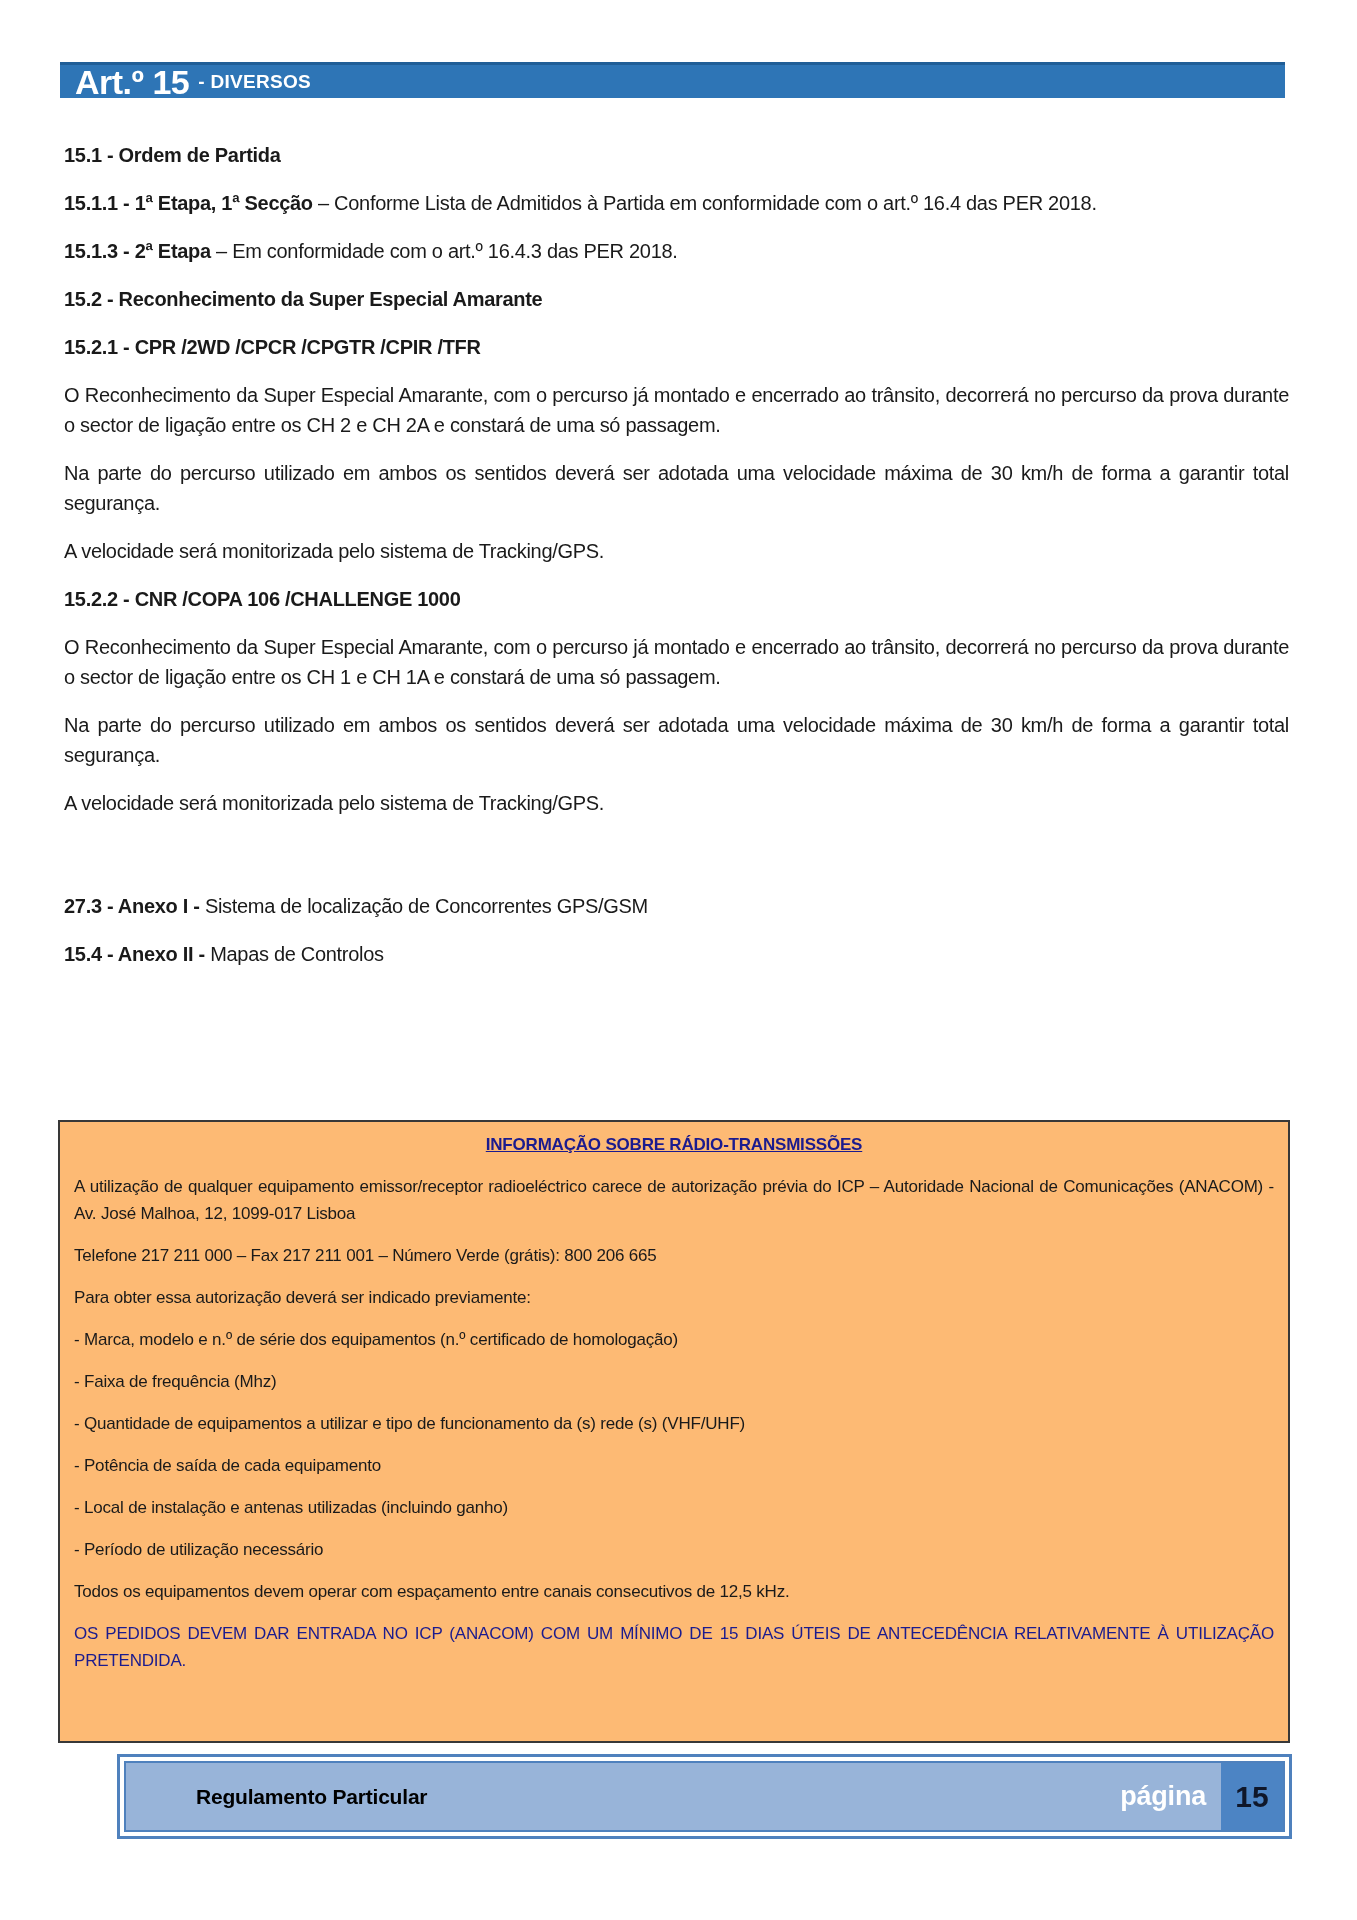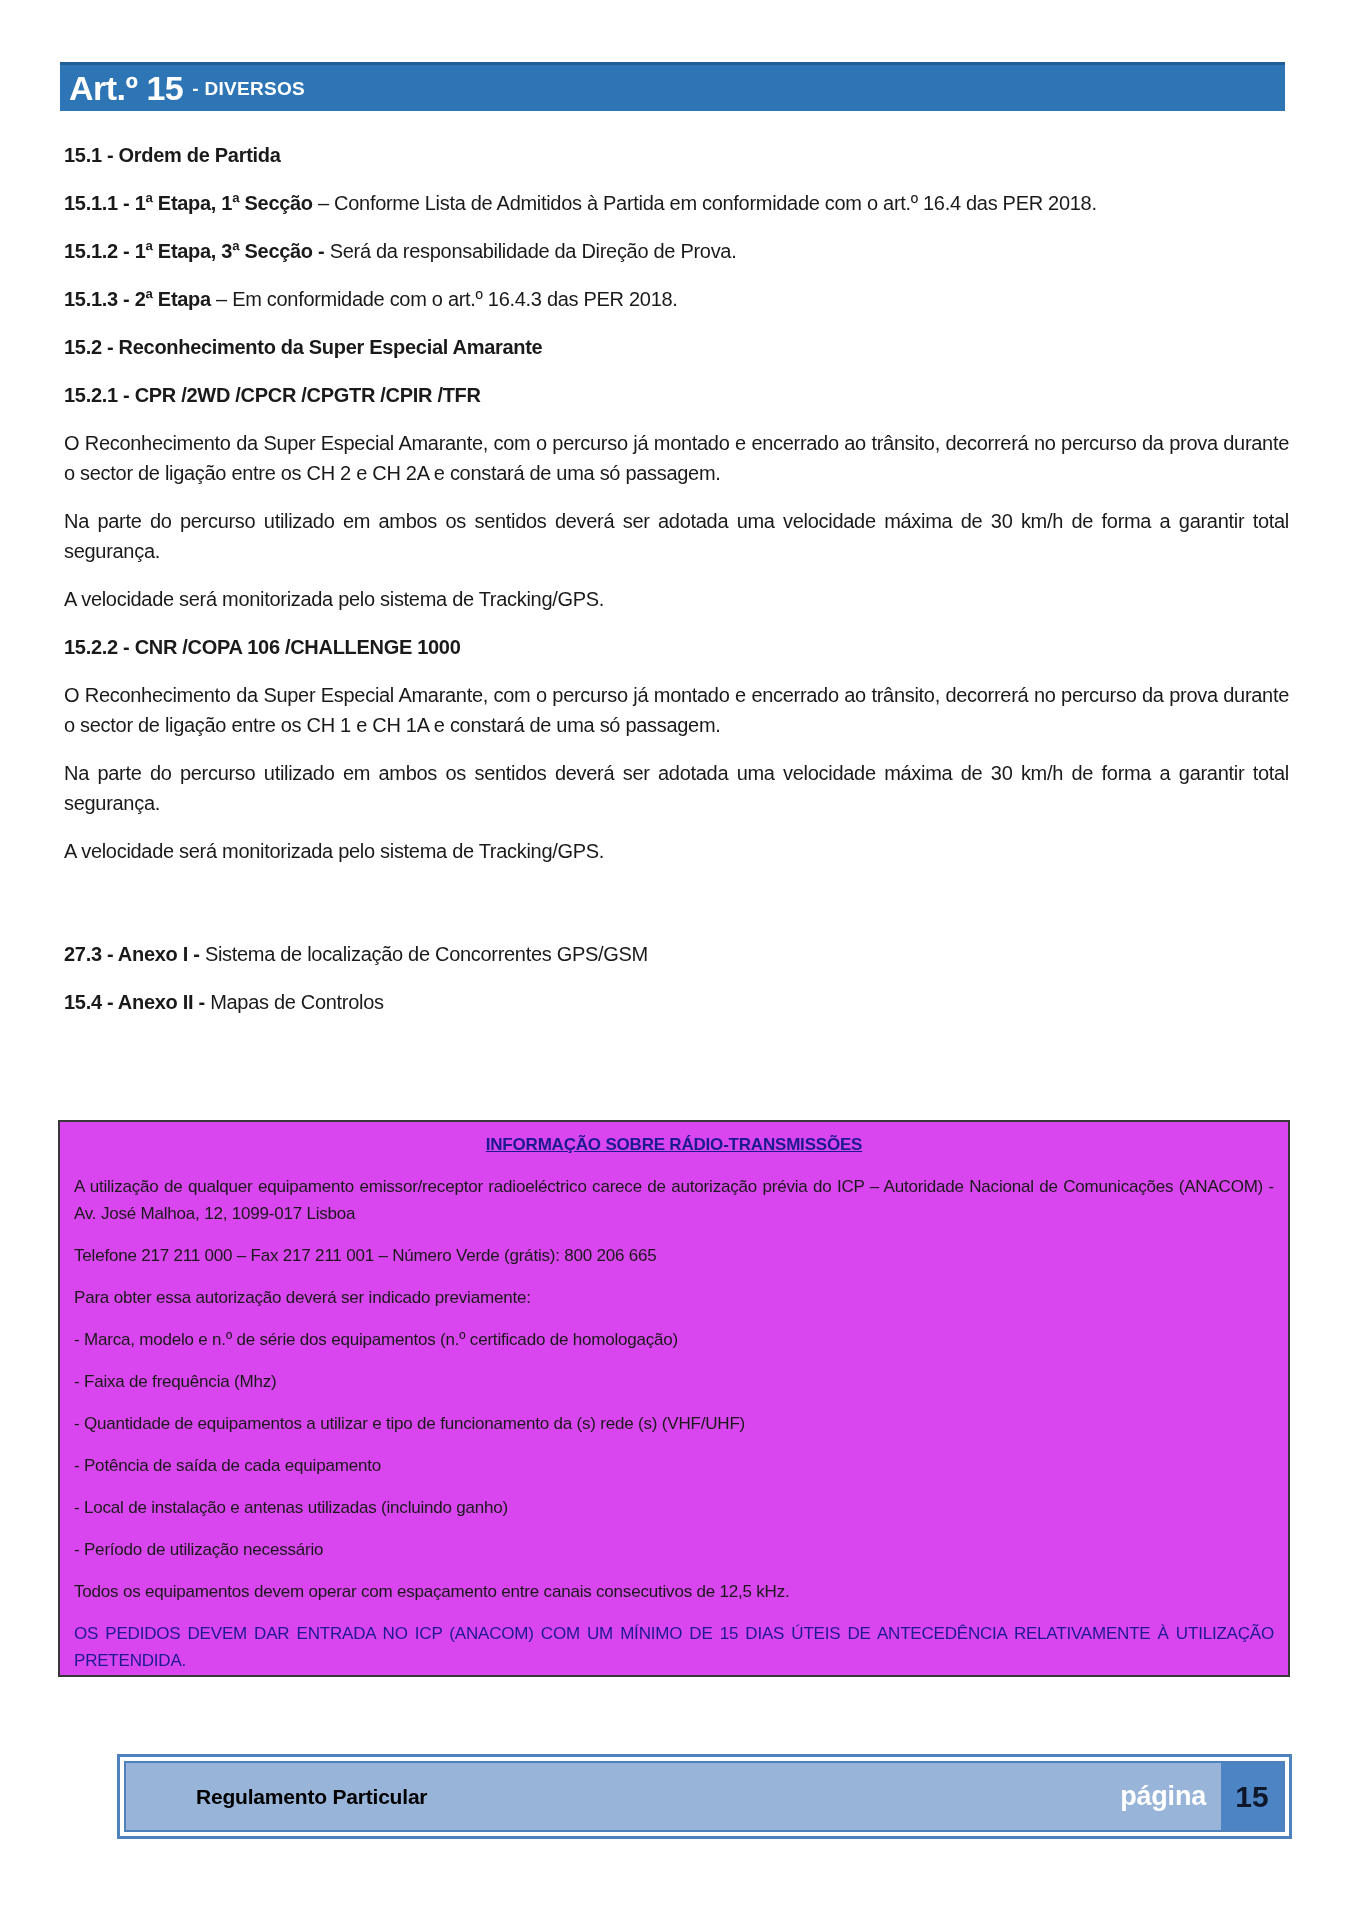--- a/index.html
+++ b/index.html
@@ -6,45 +6,45 @@
   .page{
     position:relative;
     width:1357px;height:1920px;
     background:#ffffff;
     font-family:"Liberation Sans",sans-serif;
     color:#1a1a1a;
     overflow:hidden;
   }
   
   .title-bar{
-    position:absolute;left:60px;right:72px;top:62px;height:49px;
+    position:absolute;left:60px;right:72px;top:62px;height:36px;
     background:var(--header-bar,#2E75B6);
     border-top:3px solid var(--header-top,#205E97);
     box-sizing:border-box;
     display:flex;align-items:center;
     color:#ffffff;
-    padding-left:9px;
+    padding-left:15px;
   }
   .title-main{font-size:34px;font-weight:bold;letter-spacing:-0.5px;line-height:1;}
   .title-sub{font-size:19px;font-weight:bold;margin-left:9px;margin-top:0;letter-spacing:0.3px;line-height:1;}
   
   .content{position:absolute;left:64px;right:68px;top:140px;}
   .content p{
     margin:0 0 18px 0;
     font-size:20px;line-height:30px;
     letter-spacing:-0.3px;
   }
   .content p.justify{text-align:justify;}
   .content .spacer{height:55px;}
   
   .info-box{
-    position:absolute;left:58px;right:67px;top:1120px;height:557px;
+    position:absolute;left:58px;right:67px;top:1120px;height:623px;
     border:2px solid #383838;box-sizing:border-box;
     padding:9px 14px 0 14px;
-    background:#d946ef;
+    background:#fdba74;
   }
   .box-title{
     font-size:20px;font-weight:bold;
     color:var(--navy,#1B1B8E);
     text-decoration:underline;
     text-align:center;
     letter-spacing:-0.2px;
     margin:0 0 16px 0;
   }
   .info-box p{
@@ -92,21 +92,20 @@
 <div class="page">
 
   <div class="title-bar">
     <span class="title-main">Art.º 15</span>
     <span class="title-sub">- DIVERSOS</span>
   </div>
 
   <div class="content">
       <p><b>15.1 - Ordem de Partida</b></p>
       <p><b>15.1.1 - 1ª Etapa, 1ª Secção</b> – Conforme Lista de Admitidos à Partida em conformidade com o art.º 16.4 das PER 2018.</p>
-      <p><b>15.1.2 - 1ª Etapa, 3ª Secção - </b>Será da responsabilidade da Direção de Prova.</p>
       <p><b>15.1.3 - 2ª Etapa</b> – Em conformidade com o art.º 16.4.3 das PER 2018.</p>
       <p><b>15.2 - Reconhecimento da Super Especial Amarante</b></p>
       <p><b>15.2.1 - CPR /2WD /CPCR /CPGTR /CPIR /TFR</b></p>
       <p class="justify">O Reconhecimento da Super Especial Amarante, com o percurso já montado e encerrado ao trânsito, decorrerá no percurso da prova durante o sector de ligação entre os CH 2 e CH 2A e constará de uma só passagem.</p>
       <p class="justify">Na parte do percurso utilizado em ambos os sentidos deverá ser adotada uma velocidade máxima de 30 km/h de forma a garantir total segurança.</p>
       <p>A velocidade será monitorizada pelo sistema de Tracking/GPS.</p>
       <p><b>15.2.2 - CNR /COPA 106 /CHALLENGE 1000</b></p>
       <p class="justify">O Reconhecimento da Super Especial Amarante, com o percurso já montado e encerrado ao trânsito, decorrerá no percurso da prova durante o sector de ligação entre os CH 1 e CH 1A e constará de uma só passagem.</p>
       <p class="justify">Na parte do percurso utilizado em ambos os sentidos deverá ser adotada uma velocidade máxima de 30 km/h de forma a garantir total segurança.</p>
       <p>A velocidade será monitorizada pelo sistema de Tracking/GPS.</p>

